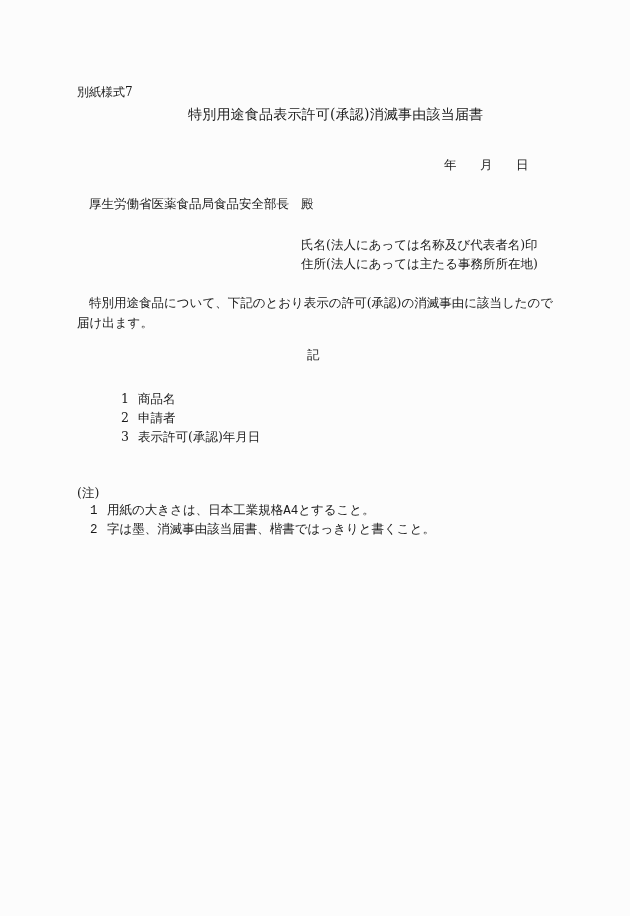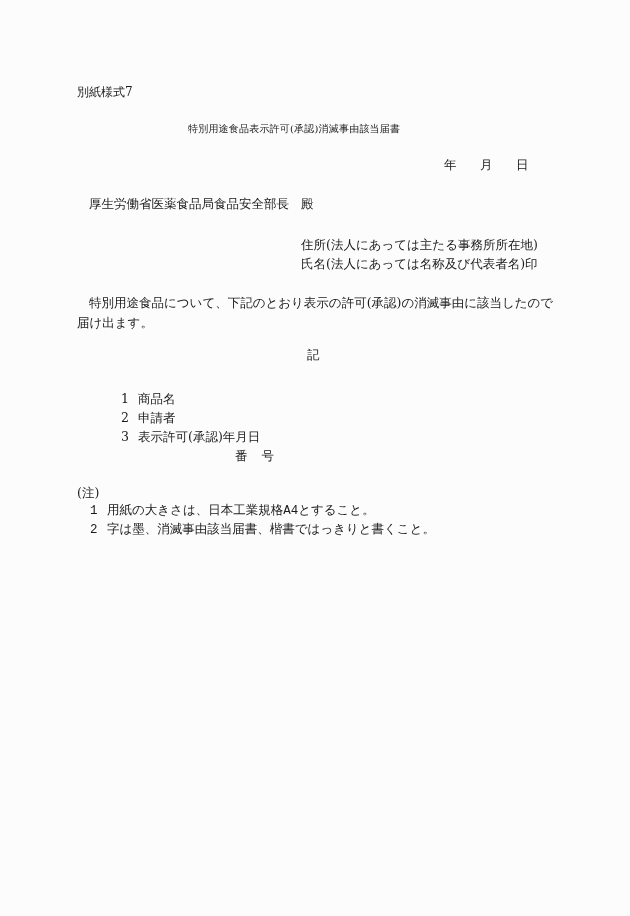--- a/index.html
+++ b/index.html
@@ -19,21 +19,21 @@
     }
     .page {
       position: absolute;
       left: 0; top: 0;
       width: 514px; height: 916px;
       background: #fcfcfc;
     }
     .abs { position: absolute; white-space: nowrap; }
 
     .form-number { left: 77px; top: 86px; font-size: 12px; }
-    .doc-title { left: 188px; top: 124px; font-size: 10px; letter-spacing: 0.2px; }
+    .doc-title { left: 188px; top: 107px; font-size: 14px; letter-spacing: 0.2px; }
 
     .date-row { left: 438px; top: 159px; width: 100px; height: 16px; }
     .date-row span { position: absolute; top: 0; }
     .date-year { left: 6px; }
     .date-month { left: 42px; }
     .date-day { left: 78px; }
 
     .addressee { left: 89px; top: 198px; text-align: center; }
     .addressee .honorific { margin-left: 12px; }
 
@@ -74,41 +74,38 @@
     <span class="date-year">年</span>
     <span class="date-month">月</span>
     <span class="date-day">日</span>
   </div>
 
   <div class="abs addressee">
     <span>厚生労働省医薬食品局食品安全部長</span><span class="honorific">殿</span>
   </div>
 
   <div class="abs applicant">
+    <span class="line">氏名(法人にあっては名称及び代表者名)印</span>
     <span class="line">住所(法人にあっては主たる事務所所在地)</span>
-    <span class="line">氏名(法人にあっては名称及び代表者名)印</span>
   </div>
 
   <div class="abs body-text">特別用途食品について、下記のとおり表示の許可(承認)の消滅事由に該当したので届け出ます。</div>
 
   <div class="abs ki">記</div>
 
   <div class="abs items">
     <span class="row">
       <span class="num">1</span><span>商品名</span>
     </span>
     <span class="row">
       <span class="num">2</span><span>申請者</span>
     </span>
     <span class="row">
       <span class="num">3</span><span>表示許可(承認)年月日</span>
     </span>
-    <span class="row number-sub">
-      <span>番</span><span class="gap"></span><span>号</span>
-    </span>
   </div>
 
   <div class="abs notes">
     <span class="row">(注)</span>
     <span class="row note-item">
       <span class="num">1</span><span>用紙の大きさは、日本工業規格A4とすること。</span>
     </span>
     <span class="row note-item">
       <span class="num">2</span><span>字は墨、消滅事由該当届書、楷書ではっきりと書くこと。</span>
     </span>

